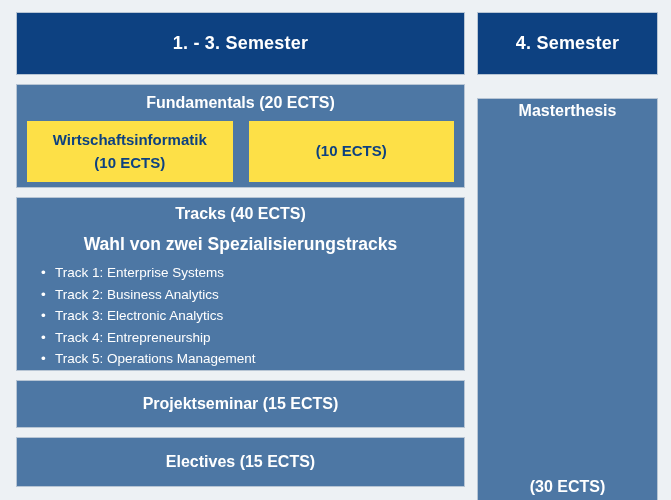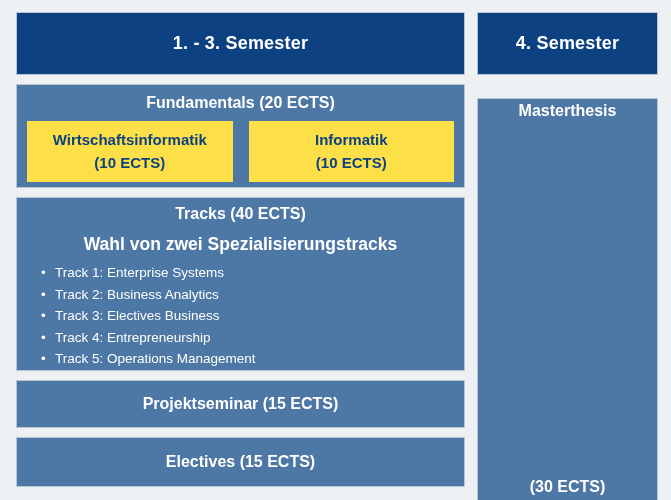--- a/index.html
+++ b/index.html
@@ -125,33 +125,32 @@
     <div class="box dark header-box">1. - 3. Semester</div>
 
     <div class="box mid fundamentals-box">
       <div class="box-title">Fundamentals (20 ECTS)</div>
       <div class="sub-row">
         <div class="sub-box">
           <span>Wirtschaftsinformatik</span>
           <span>(10 ECTS)</span>
         </div>
         <div class="sub-box">
-          <span>Informatik</span>
           <span>(10 ECTS)</span>
         </div>
       </div>
     </div>
 
     <div class="box mid tracks-box">
       <div class="box-title" style="margin-top:0;">Tracks (40 ECTS)</div>
       <div class="tracks-subtitle">Wahl von zwei Spezialisierungstracks</div>
       <ul class="track-list">
           <li class="track-item">Track 1: Enterprise Systems</li>
           <li class="track-item">Track 2: Business Analytics</li>
-          <li class="track-item">Track 3: Electives Business</li>
+          <li class="track-item">Track 3: Electronic Analytics</li>
           <li class="track-item">Track 4: Entrepreneurship</li>
           <li class="track-item">Track 5: Operations Management</li>
         </ul>
     </div>
 
     <div class="box mid seminar-box">Projektseminar (15 ECTS)</div>
 
     <div class="box mid electives-box">Electives (15 ECTS)</div>
 
   </div>

